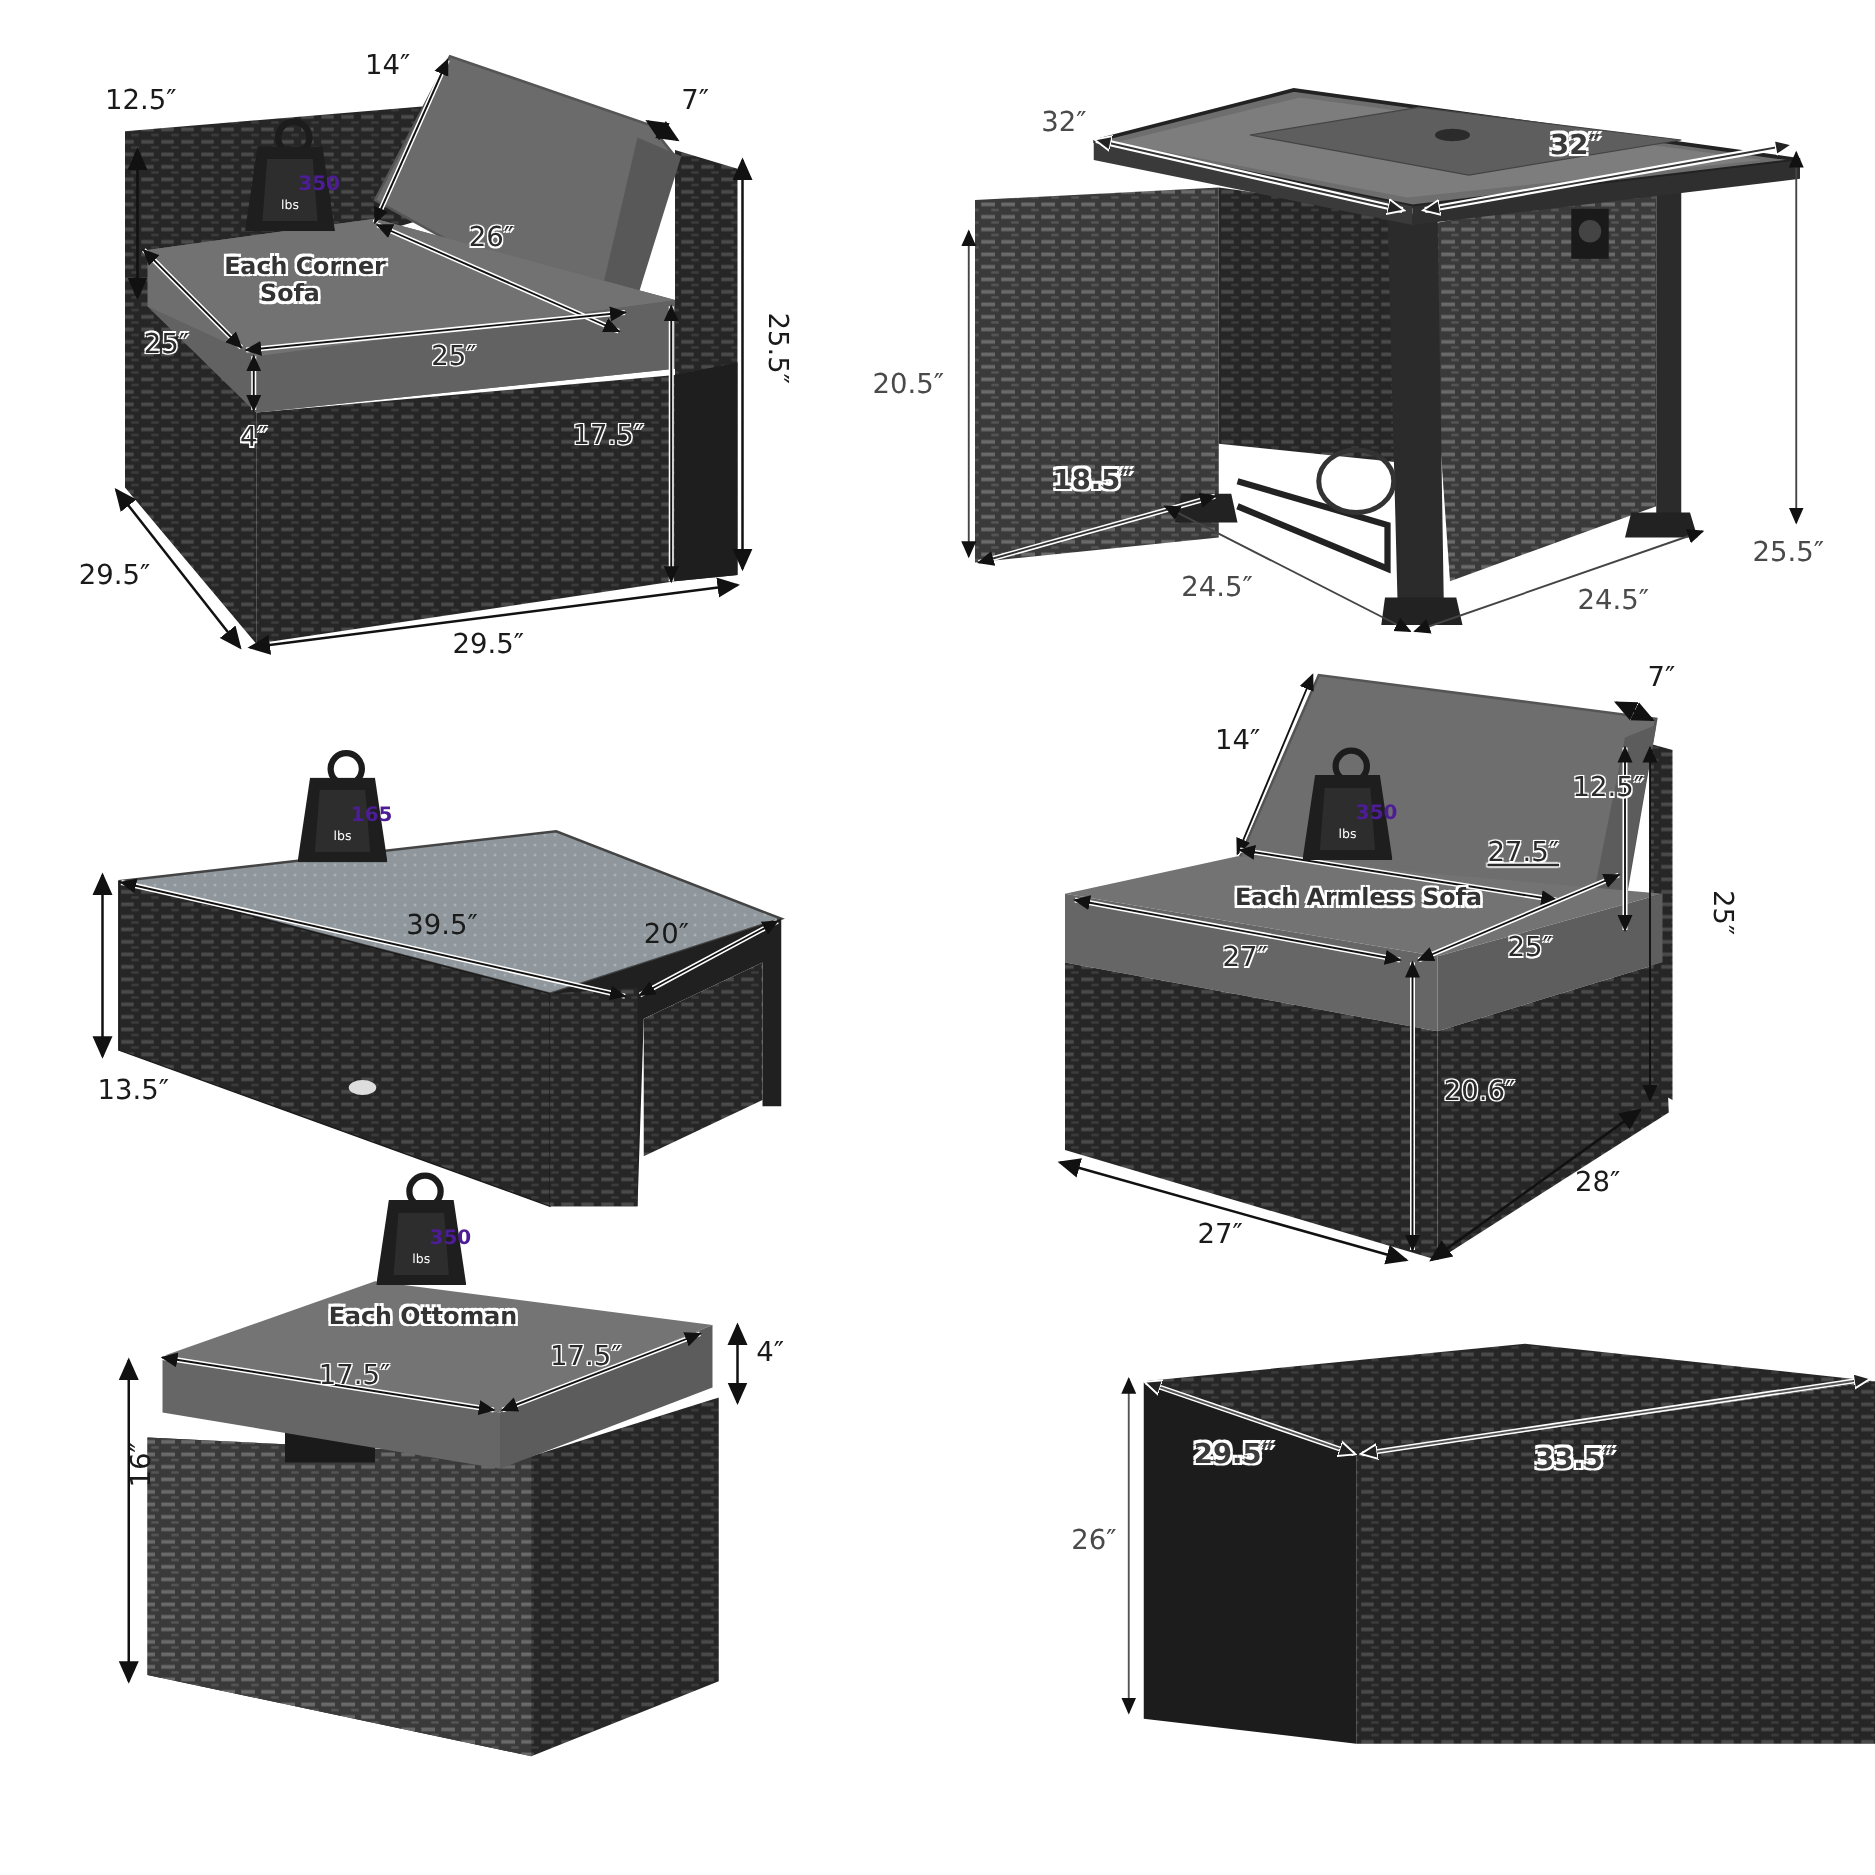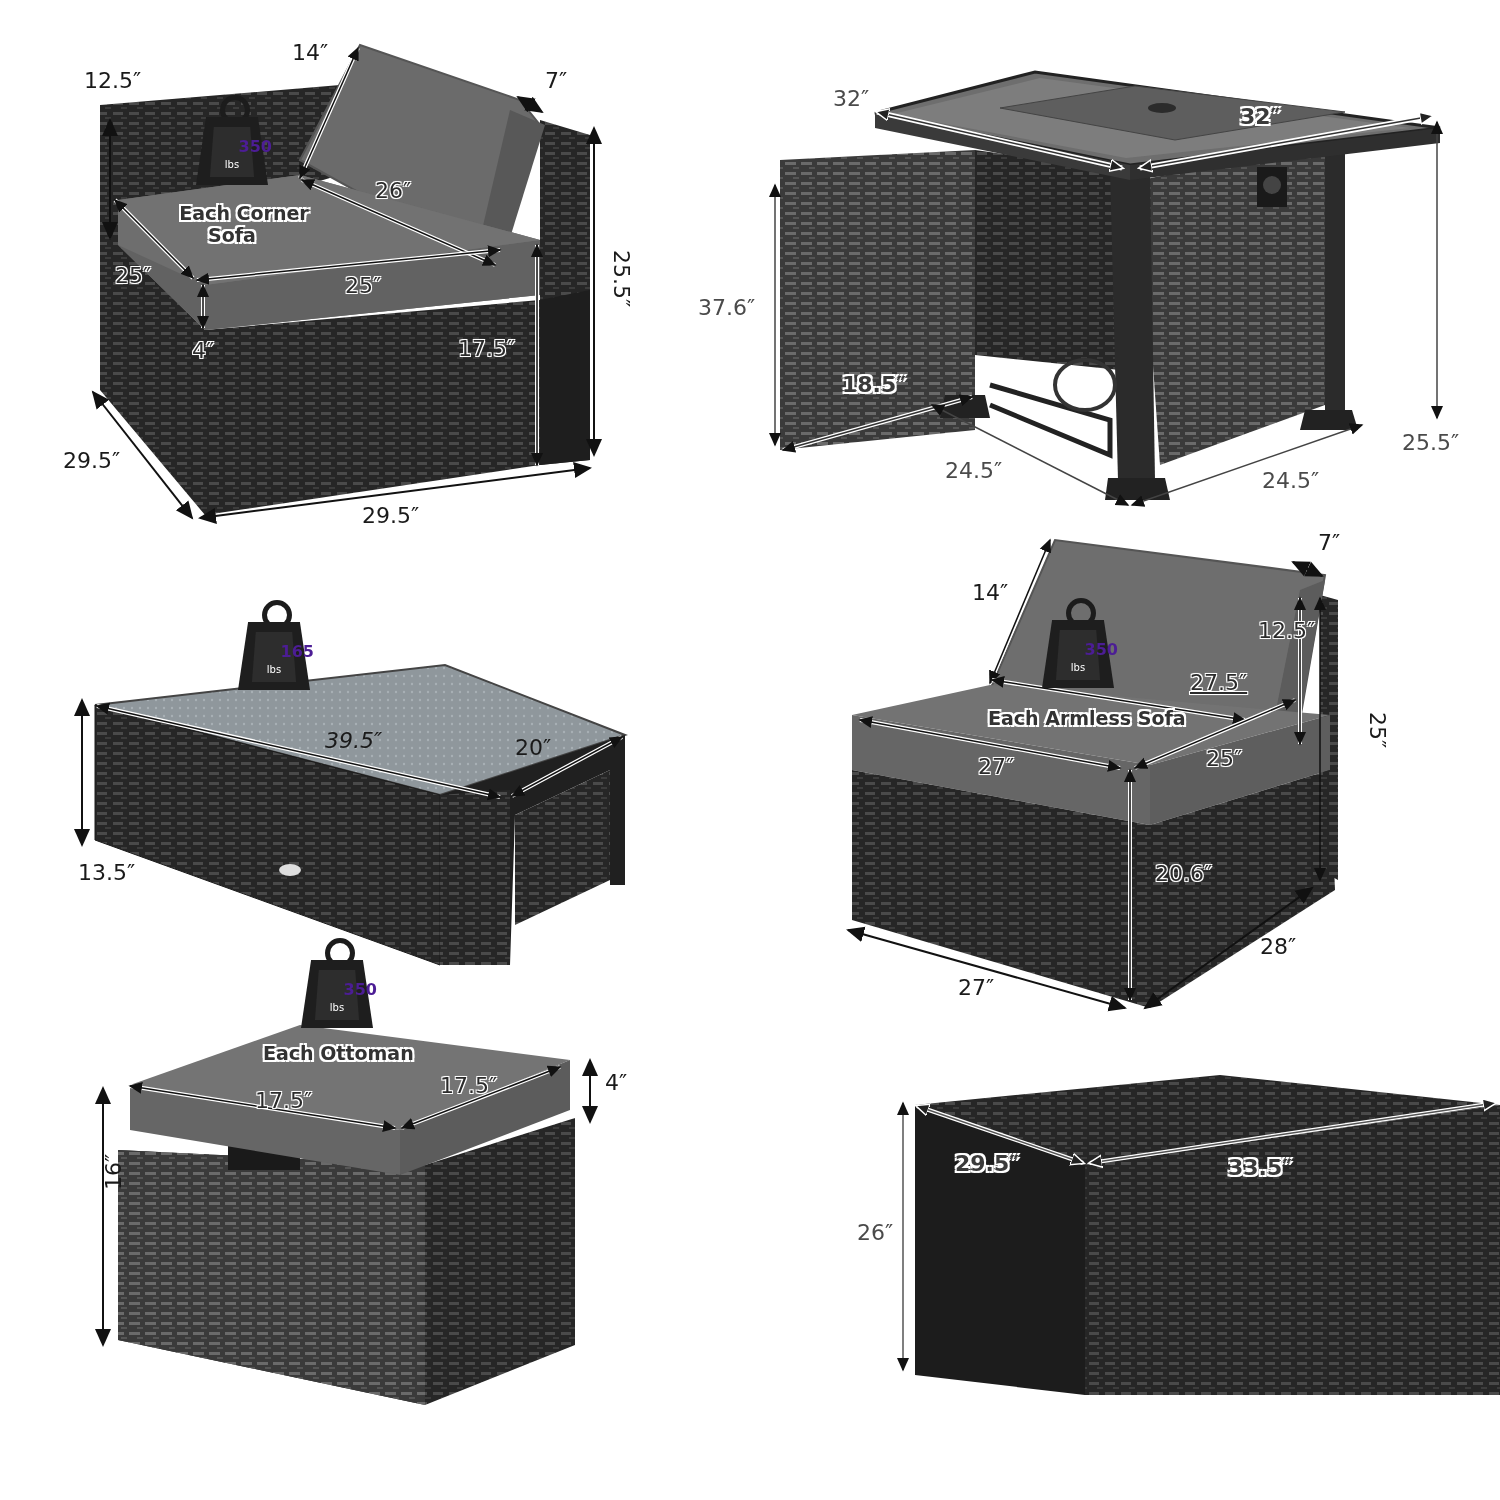--- a/index.html
+++ b/index.html
@@ -198,36 +198,36 @@
   <div class="lbl outline" style="left:192px;top:340px;">4″</div>
   <div class="lbl outline" style="left:458px;top:338px;">17.5″</div>
   <div class="lbl rot" style="left:632px;top:250px;">25.5″</div>
   <div class="lbl" style="left:63px;top:450px;">29.5″</div>
   <div class="lbl" style="left:362px;top:505px;">29.5″</div>
 </div>
 
 <div class="panel">
   <div class="lbl gray" style="left:833px;top:88px;">32″</div>
   <div class="lbl outline-bold" style="left:1240px;top:106px;">32″</div>
-  <div class="lbl gray" style="left:698px;top:297px;">37.6″</div>
+  <div class="lbl gray" style="left:698px;top:297px;">20.5″</div>
   <div class="lbl outline-bold" style="left:842px;top:374px;">18.5″</div>
   <div class="lbl gray" style="left:945px;top:460px;">24.5″</div>
   <div class="lbl gray" style="left:1262px;top:470px;">24.5″</div>
   <div class="lbl gray" style="left:1402px;top:432px;">25.5″</div>
 </div>
 
 <div class="panel">
   <div class="weight" style="left:234px;top:600px;">
     <div class="ring"></div>
       <div class="body"></div>
       <div class="inner"></div>
     <div class="num">165</div>
     <div class="unit">lbs</div>
   </div>
-  <div class="lbl" style="left:325px;top:730px;font-style:italic;">39.5″</div>
+  <div class="lbl" style="left:325px;top:730px;">39.5″</div>
   <div class="lbl" style="left:515px;top:737px;">20″</div>
   <div class="lbl" style="left:78px;top:862px;">13.5″</div>
 </div>
 
 <div class="panel">
   <div class="weight" style="left:1038px;top:598px;">
     <div class="ring"></div>
       <div class="body"></div>
       <div class="inner"></div>
     <div class="num">350</div>

